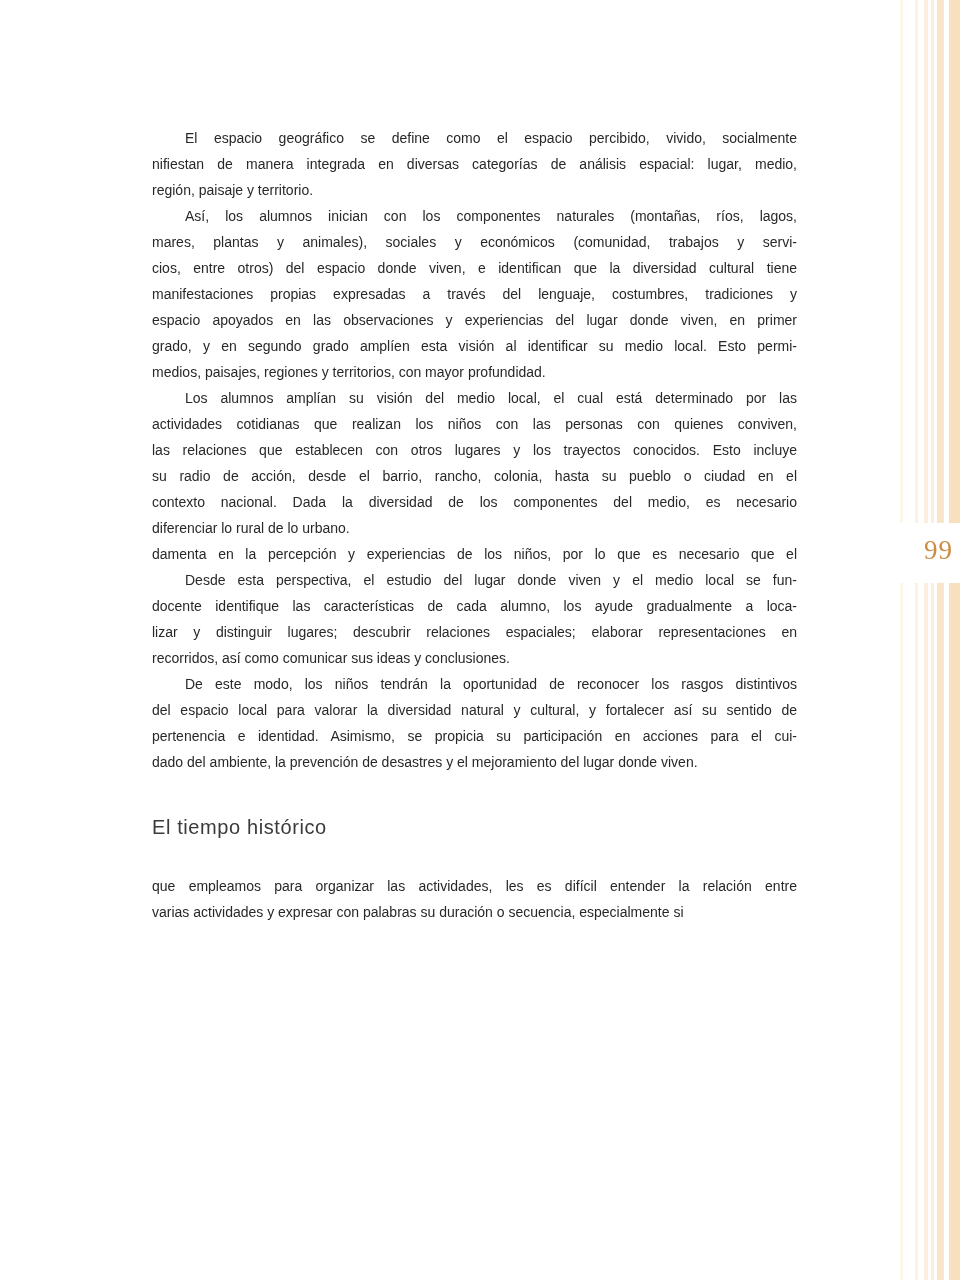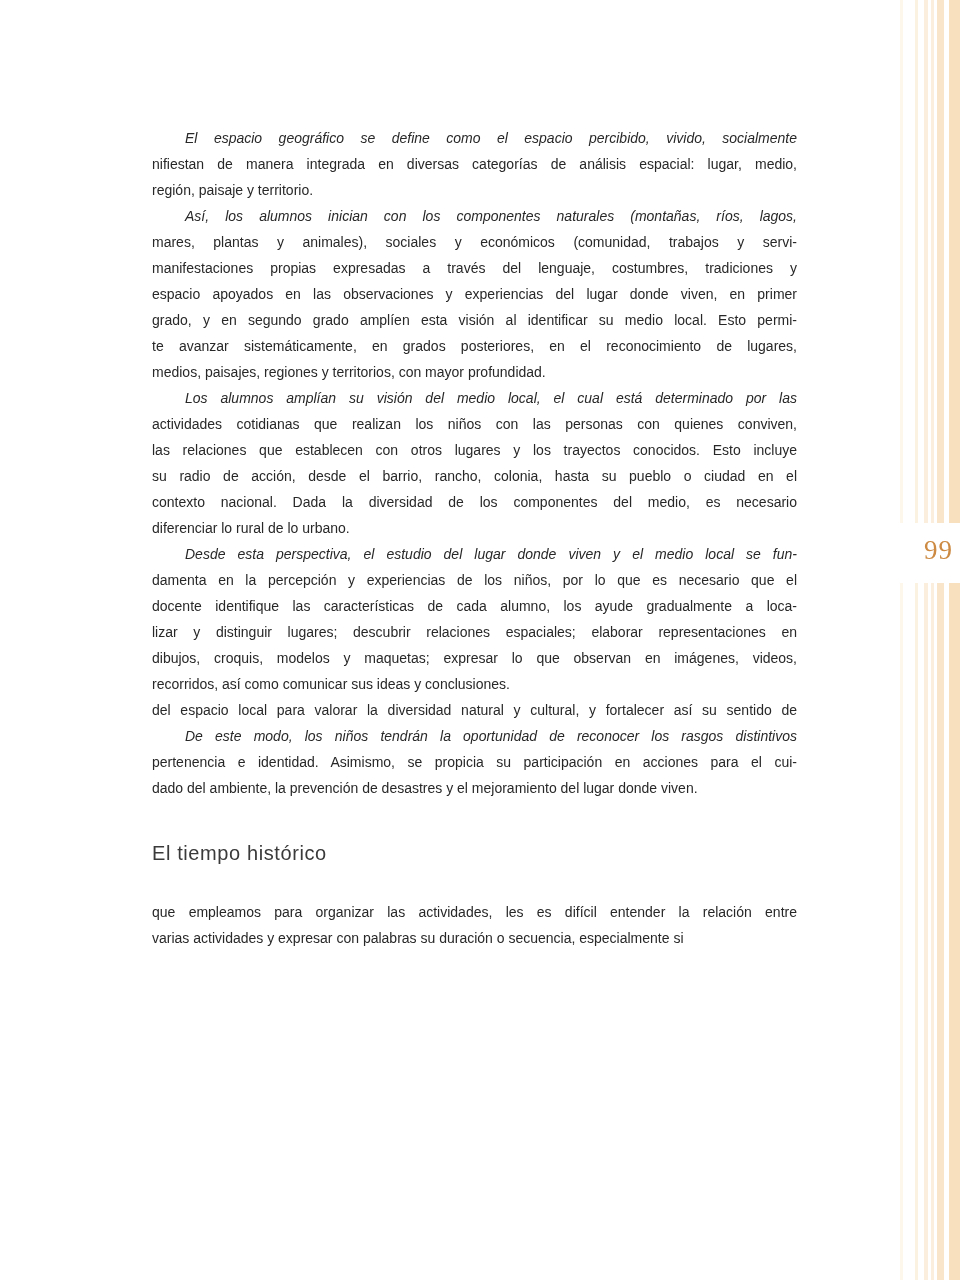--- a/index.html
+++ b/index.html
@@ -59,21 +59,20 @@
     overflow: hidden;
     text-align: justify;
     text-align-last: justify;
     white-space: normal;
   }
   .line.last {
     text-align-last: left;
   }
   .line.indent {
     text-indent: 33px;
-    font-style: italic;
   }
   .heading {
     margin: 35px 0 29px 0;
     font-size: 20px;
     line-height: 34px;
     font-weight: 400;
     letter-spacing: 0.6px;
     color: var(--heading-text, #3a3a3a);
     font-family: Liberation Sans, sans-serif;
   }
@@ -99,47 +98,46 @@
   <div class="content">
     <div id="sec1">
         <div>
           <div class="line indent">El espacio geográfico se define como el espacio percibido, vivido, socialmente</div>
           <div class="line">nifiestan de manera integrada en diversas categorías de análisis espacial: lugar, medio,</div>
           <div class="line last">región, paisaje y territorio.</div>
         </div>
         <div>
           <div class="line indent">Así, los alumnos inician con los componentes naturales (montañas, ríos, lagos,</div>
           <div class="line">mares, plantas y animales), sociales y económicos (comunidad, trabajos y servi-</div>
+          <div class="line">cios, entre otros) del espacio donde viven, e identifican que la diversidad cultural tiene</div>
           <div class="line">manifestaciones propias expresadas a través del lenguaje, costumbres, tradiciones y</div>
         </div>
         <div>
           <div class="line">espacio apoyados en las observaciones y experiencias del lugar donde viven, en primer</div>
           <div class="line">grado, y en segundo grado amplíen esta visión al identificar su medio local. Esto permi-</div>
-          <div class="line">te avanzar sistemáticamente, en grados posteriores, en el reconocimiento de lugares,</div>
           <div class="line last">medios, paisajes, regiones y territorios, con mayor profundidad.</div>
         </div>
         <div>
           <div class="line indent">Los alumnos amplían su visión del medio local, el cual está determinado por las</div>
           <div class="line">actividades cotidianas que realizan los niños con las personas con quienes conviven,</div>
           <div class="line">las relaciones que establecen con otros lugares y los trayectos conocidos. Esto incluye</div>
           <div class="line">su radio de acción, desde el barrio, rancho, colonia, hasta su pueblo o ciudad en el</div>
           <div class="line">contexto nacional. Dada la diversidad de los componentes del medio, es necesario</div>
           <div class="line last">diferenciar lo rural de lo urbano.</div>
         </div>
         <div>
+          <div class="line">damenta en la percepción y experiencias de los niños, por lo que es necesario que el</div>
           <div class="line indent">Desde esta perspectiva, el estudio del lugar donde viven y el medio local se fun-</div>
-          <div class="line">damenta en la percepción y experiencias de los niños, por lo que es necesario que el</div>
           <div class="line">docente identifique las características de cada alumno, los ayude gradualmente a loca-</div>
           <div class="line">lizar y distinguir lugares; descubrir relaciones espaciales; elaborar representaciones en</div>
-          <div class="line">dibujos, croquis, modelos y maquetas; expresar lo que observan en imágenes, videos,</div>
           <div class="line last">recorridos, así como comunicar sus ideas y conclusiones.</div>
         </div>
         <div>
+          <div class="line indent">De este modo, los niños tendrán la oportunidad de reconocer los rasgos distintivos</div>
           <div class="line">del espacio local para valorar la diversidad natural y cultural, y fortalecer así su sentido de</div>
-          <div class="line indent">De este modo, los niños tendrán la oportunidad de reconocer los rasgos distintivos</div>
           <div class="line">pertenencia e identidad. Asimismo, se propicia su participación en acciones para el cui-</div>
           <div class="line last">dado del ambiente, la prevención de desastres y el mejoramiento del lugar donde viven.</div>
         </div>
       </div>
     <h1 class="heading">El tiempo histórico</h1>
     <div id="sec2">
         <div>
           <div class="line">que empleamos para organizar las actividades, les es difícil entender la relación entre</div>
           <div class="line last">varias actividades y expresar con palabras su duración o secuencia, especialmente si</div>
         </div>

